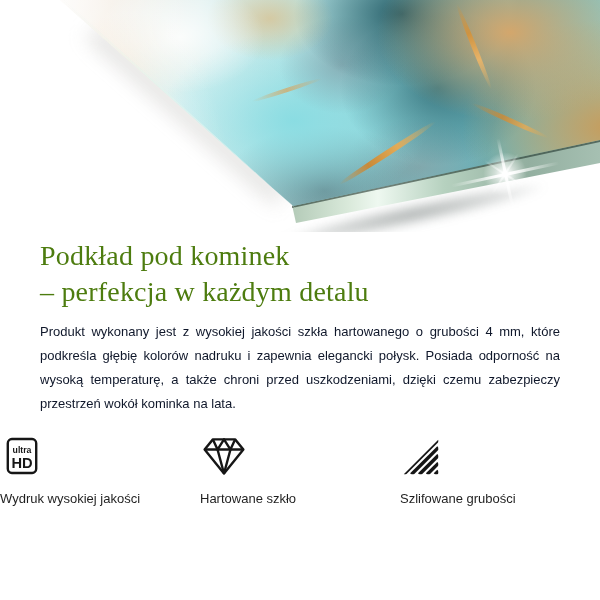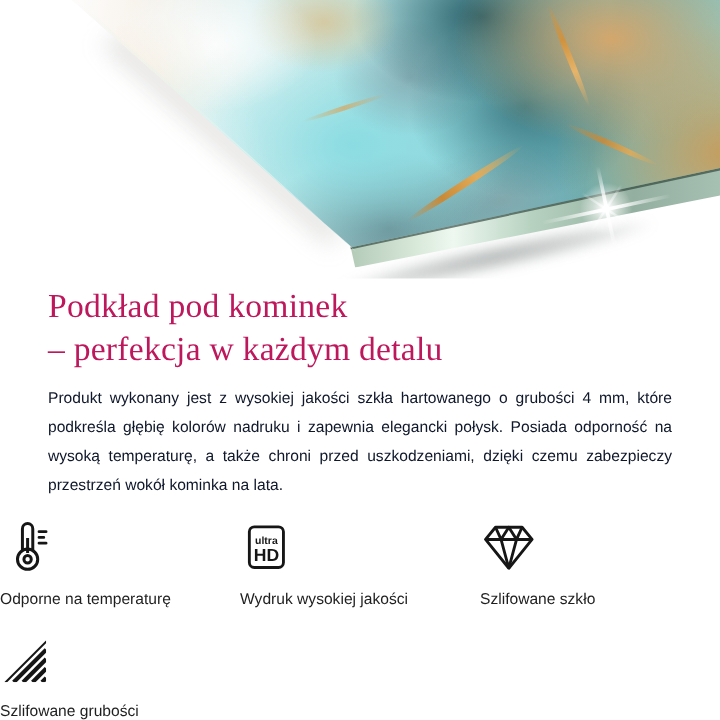--- a/index.html
+++ b/index.html
@@ -78,21 +78,21 @@
   .sp-v{left:-1.5px;top:-36px;width:3px;height:72px;
     background:linear-gradient(180deg,rgba(255,255,255,0),#fff 45%,#fff 55%,rgba(255,255,255,0));}
   .sp-d1,.sp-d2{left:-24px;top:-0.75px;width:48px;height:1.5px;opacity:.75;
     background:linear-gradient(90deg,rgba(255,255,255,0),#fff 50%,rgba(255,255,255,0));}
   .sp-d1{transform:rotate(45deg);} .sp-d2{transform:rotate(-45deg);}
   .sp-core{left:-3px;top:-3px;width:6px;height:6px;border-radius:50%;background:#fff;box-shadow:0 0 6px 2px rgba(255,255,255,0.9);}
   
   .content{padding:6px 40px 0;}
   .title{
     font-family:"Liberation Serif","DejaVu Serif",serif;font-weight:400;
-    font-size:28px;line-height:36px;letter-spacing:0.2px;color:#be185d;margin:0;
+    font-size:28px;line-height:36px;letter-spacing:0.2px;color:#4d7c0f;margin:0;
   }
   .desc{
     margin:10px 0 0;font-size:13px;line-height:24px;color:#0f172a;
     text-align:justify;
   }
   .features{
     margin-top:14px;margin-left:-40px;margin-right:-40px;
     display:grid;grid-template-columns:repeat(3,1fr);row-gap:18px;
   }
   .feature{display:flex;flex-direction:column;align-items:flex-start;}
@@ -136,32 +136,20 @@
 
     <h1 class="title">
       <span>Podkład pod kominek</span><br>
       <span>– perfekcja w każdym detalu</span>
     </h1>
 
     <p class="desc">Produkt wykonany jest z wysokiej jakości szkła hartowanego o grubości 4 mm, które podkreśla głębię kolorów nadruku i zapewnia elegancki połysk. Posiada odporność na wysoką temperaturę, a także chroni przed uszkodzeniami, dzięki czemu zabezpieczy przestrzeń wokół kominka na lata.</p>
 
     <div class="features">
 
-      <div class="feature">
-        <span class="ficon">
-          <svg width="46" height="46" viewBox="0 0 48 48">
-            <path class="stroke" d="M19.5 28 V9 A4.5 4.5 0 0 1 28.5 9 V28"></path>
-            <circle class="stroke" cx="24" cy="35.5" r="8.8"></circle>
-            <circle class="stroke" cx="24" cy="35.5" r="3.2" stroke-width="2.4"></circle>
-            <path class="stroke" d="M24 17 V30" stroke-width="2.2"></path>
-            <path class="stroke" stroke-linecap="round" stroke-width="2.4" d="M34 11.5 H40 M34 16.5 H38 M34 21.5 H40"></path>
-          </svg>
-        </span>
-        <span class="flabel">Odporne na temperaturę</span>
-      </div>
 
       <div class="feature">
         <span class="ficon">
           <svg width="44" height="44" viewBox="0 0 48 48">
             <rect class="stroke" x="8.5" y="5.5" width="31" height="37" rx="4.5" stroke-width="3"></rect>
             <text class="uhd-small" x="24" y="21" text-anchor="middle">ultra</text>
             <text class="uhd-big" x="24" y="37" text-anchor="middle">HD</text>
           </svg>
         </span>
         <span class="flabel">Wydruk wysokiej jakości</span>
@@ -170,21 +158,21 @@
 
       <div class="feature">
         <span class="ficon">
           <svg width="48" height="44" viewBox="0 0 52 46">
             <path class="stroke" stroke-width="2.4" stroke-linejoin="round" d="M5 16 L14 5 H38 L47 16 L26 42 Z"></path>
             <path class="stroke" stroke-width="2" d="M5 16 H47"></path>
             <path class="stroke" stroke-width="2" stroke-linejoin="round" d="M14 5 L19 16 L26 5 L33 16 L38 5"></path>
             <path class="stroke" stroke-width="2" d="M19 16 L26 42 M33 16 L26 42"></path>
           </svg>
         </span>
-        <span class="flabel">Szlifowane szkło</span>
+        <span class="flabel">Hartowane szkło</span>
       </div>
 
       <div class="feature">
         <span class="ficon">
           <svg width="42" height="42" viewBox="0 0 48 48">
             <defs>
                 <clipPath id="tri">
                   <path d="M4 44 L44 4 V44 Z"></path>
                 </clipPath>
               </defs>

